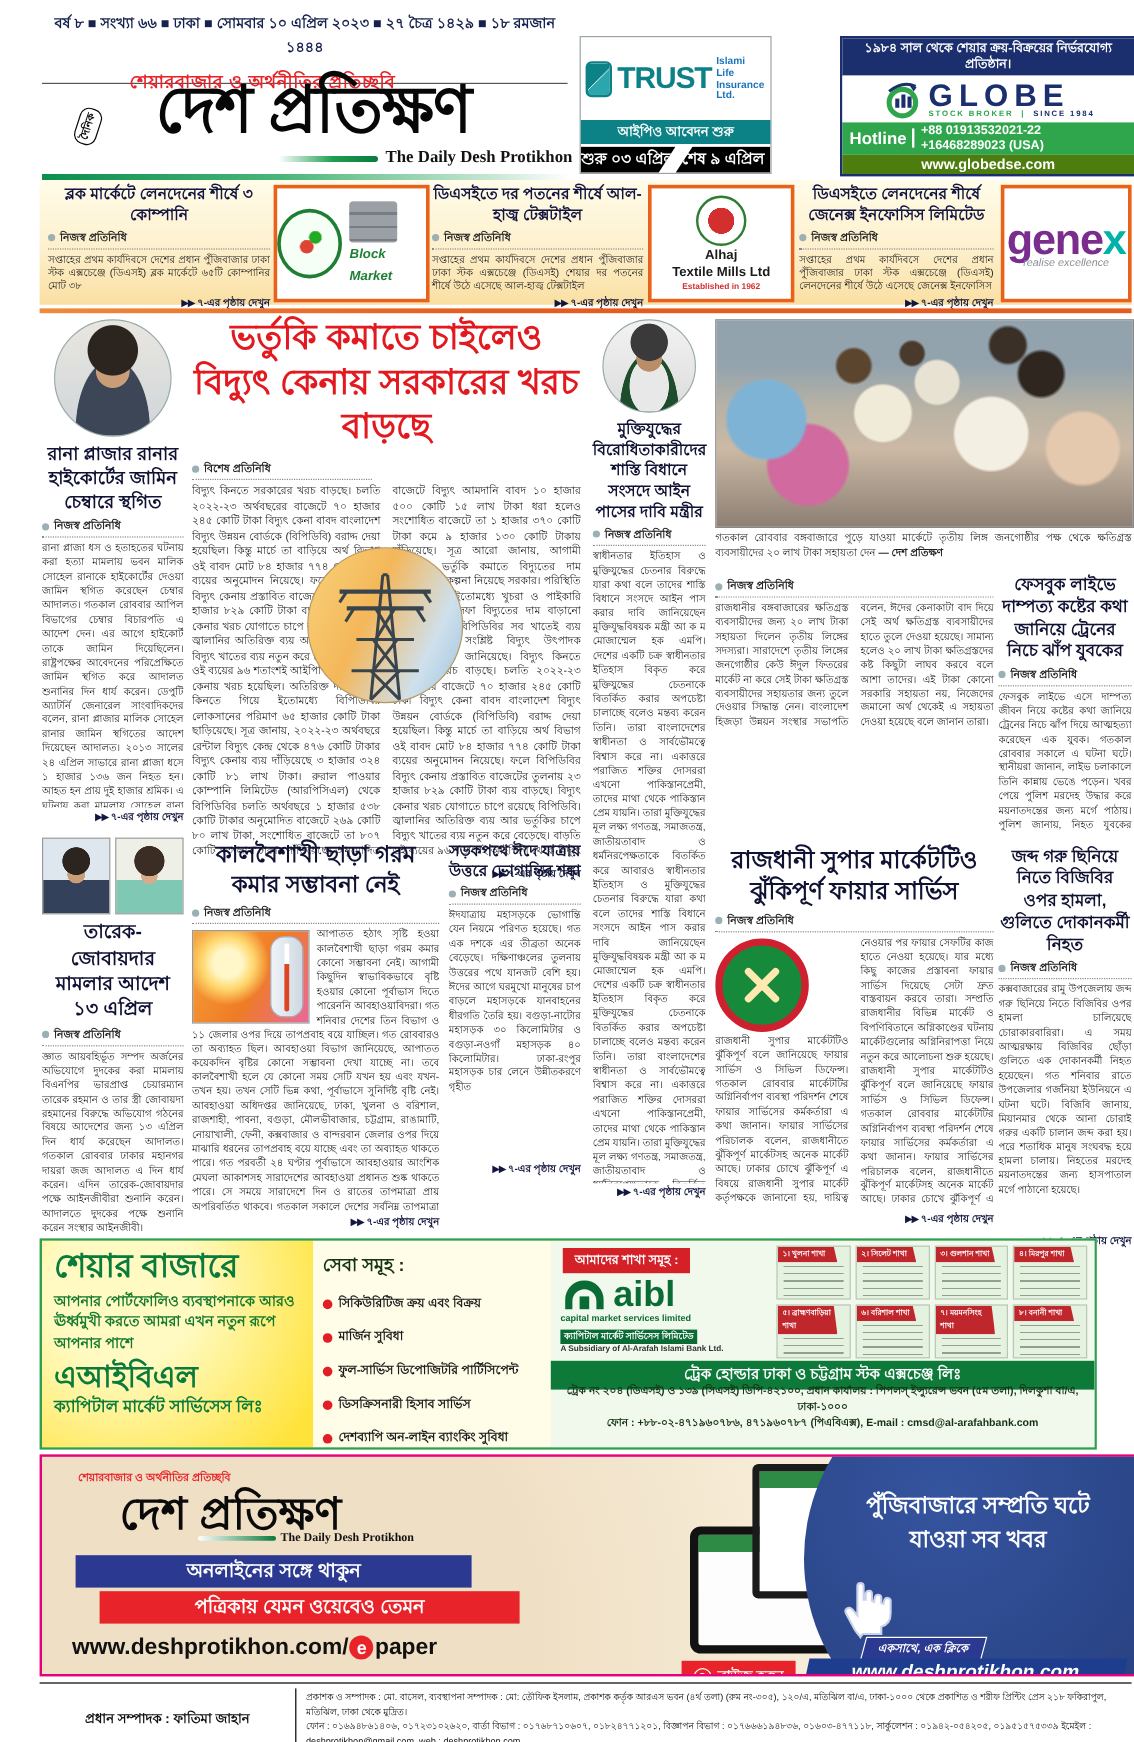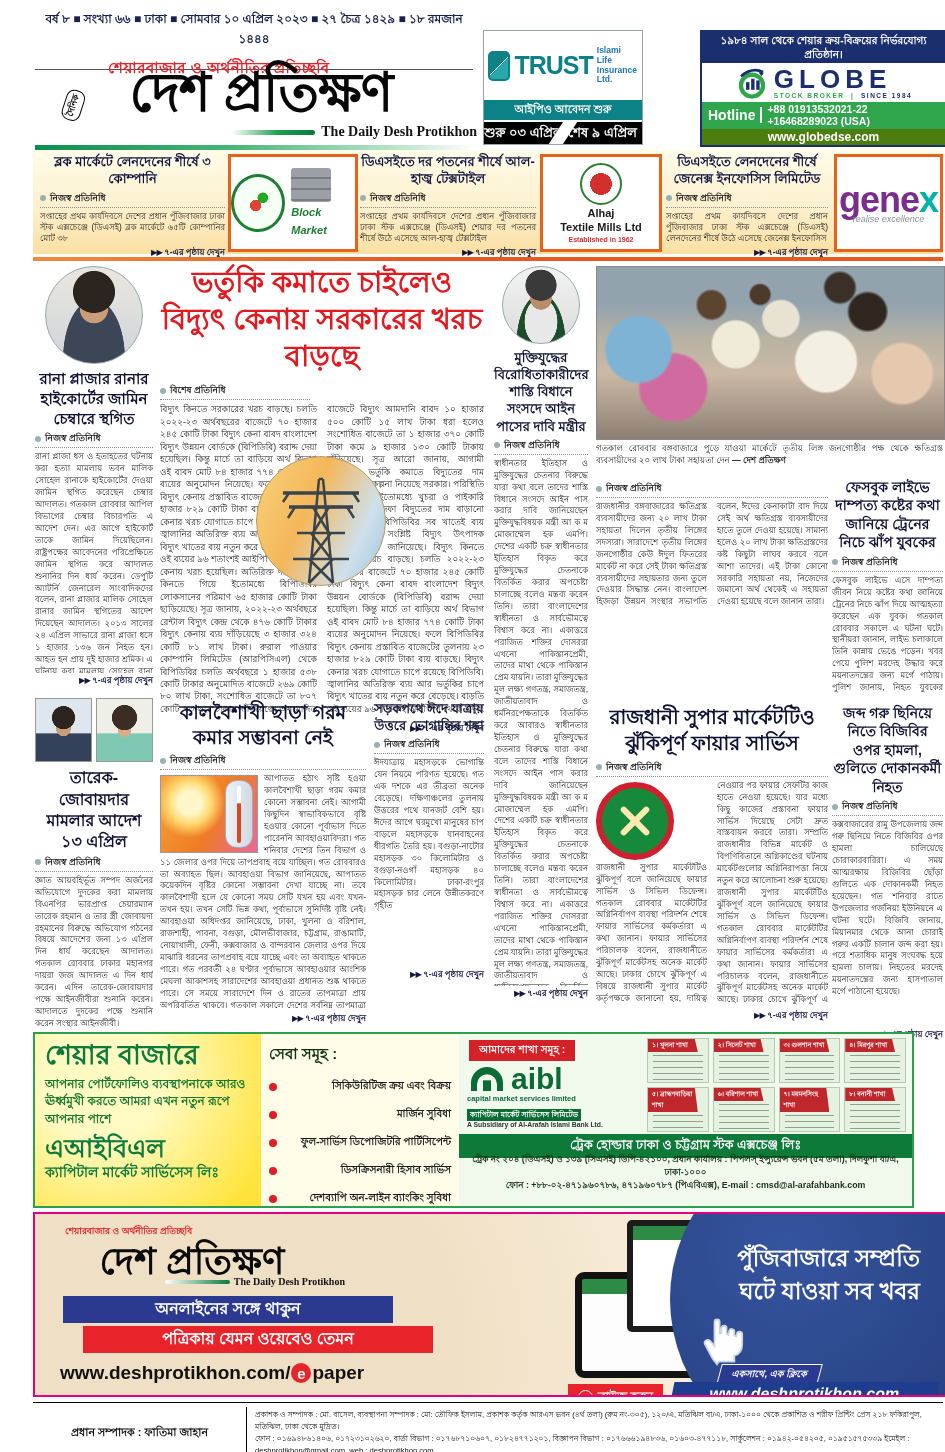--- a/index.html
+++ b/index.html
@@ -131,21 +131,21 @@
   
   .aibl-ad{left:33px;top:1032px;width:877px;height:172px;border:2.5px solid #2e9e4f;background:#fdfbe8;display:flex;}
   .aibl-left{width:226px;background:radial-gradient(circle at 30% 25%,#fffac2 0 30%,#ffe33b 90%);
     padding:8px 10px;box-sizing:border-box;}
   .aibl-left .t1{font-size:27px;font-weight:800;color:#0b7b3c;line-height:1;}
   .aibl-left .t2{font-size:12px;font-weight:bold;color:#157a2e;line-height:1.45;margin:7px 0;}
   .aibl-left .t3{font-size:25px;font-weight:800;color:#0b7b3c;line-height:1.05;}
   .aibl-left .t4{font-size:14px;font-weight:800;color:#0b7b3c;}
   .aibl-mid{width:198px;padding:8px 8px;box-sizing:border-box;background:#fffde8;}
   .aibl-mid .st{font-size:15px;font-weight:800;color:#143314;margin-bottom:5px;}
-  .svc{display:flex;align-items:center;gap:5px;font-size:10.3px;font-weight:bold;color:#1c1c1c;margin:11px 0;justify-content:space-between;}
+  .svc{display:flex;align-items:center;gap:5px;font-size:10.3px;font-weight:bold;color:#1c1c1c;margin:11px 0;}
   .svc .rd{width:8px;height:8px;border-radius:50%;background:#e01e25;flex:0 0 auto;}
   .aibl-right{flex:1;background:#f1f8ec;position:relative;box-sizing:border-box;}
   .branch-title{position:absolute;left:10px;top:6px;background:#d42027;color:#fff;font-size:10.5px;
     font-weight:bold;padding:2px 10px;}
   .aibl-logo{position:absolute;left:8px;top:30px;width:170px;}
   .aibl-logo .row{display:flex;align-items:center;gap:4px;}
   .aibl-word{font-size:30px;font-weight:800;color:#0b6b35;line-height:1;}
   .aibl-l1{font-size:7.5px;font-weight:bold;color:#0b6b35;}
   .aibl-l2{font-size:7.5px;font-weight:bold;color:#fff;background:#0b6b35;padding:0 3px;display:inline-block;}
   .aibl-l3{font-size:6.8px;font-weight:bold;color:#333;}
@@ -181,22 +181,22 @@
     font-weight:800;display:flex;align-items:center;justify-content:center;}
   .dev-monitor{position:absolute;left:592px;top:6px;width:165px;height:100px;border:6px solid #1b1b1b;
     border-radius:5px;background:linear-gradient(180deg,#2e8b46 0 14%,#ffffff 14% 100%);}
   .dev-monitor::after{content:"";position:absolute;left:60px;top:102px;width:40px;height:10px;background:#333;}
   .dev-tablet{position:absolute;left:540px;top:58px;width:150px;height:92px;border:7px solid #121212;
     border-radius:9px;background:linear-gradient(180deg,#2e8b46 0 16%,#fdfdfd 16% 100%);}
   .dev-phone{position:absolute;left:668px;top:88px;width:38px;height:82px;border:4px solid #121212;
     border-radius:8px;background:linear-gradient(180deg,#d9342b 0 14%,#fff 14% 100%);}
   .bn-circle{position:absolute;right:-55px;top:-80px;width:330px;height:330px;border-radius:50%;
     background:radial-gradient(circle at 35% 35%,#35549f,#27407f 80%);}
-  .bn-circle-text{position:absolute;right:25px;top:28px;width:210px;text-align:right;color:#fff;
-    font-size:23px;font-weight:800;line-height:1.45;}
+  .bn-circle-text{position:absolute;right:25px;top:28px;width:210px;text-align:center;color:#fff;
+    font-size:19px;font-weight:800;line-height:1.45;}
   .bn-hand{position:absolute;right:195px;top:88px;width:52px;height:64px;}
   .bn-ribbon{position:absolute;right:125px;top:150px;background:#2b3990;color:#fff;font-size:9.5px;
     font-weight:bold;padding:2px 12px;transform:skewX(-15deg);border:1px solid #fff;}
   .bn-sitebar{position:absolute;right:8px;top:168px;width:265px;background:#1f3d8f;color:#fff;
     font-size:16px;font-weight:800;text-align:center;padding:3px 0;transform:skewX(-12deg);}
   .bn-browse{position:absolute;right:282px;top:170px;background:#e8232a;color:#fff;font-size:11px;
     font-weight:bold;padding:4px 10px;display:flex;align-items:center;gap:5px;}
   .bn-browse .gl{width:13px;height:13px;border:1.5px solid #fff;border-radius:50%;display:inline-flex;
     align-items:center;justify-content:center;font-size:9px;}
 

